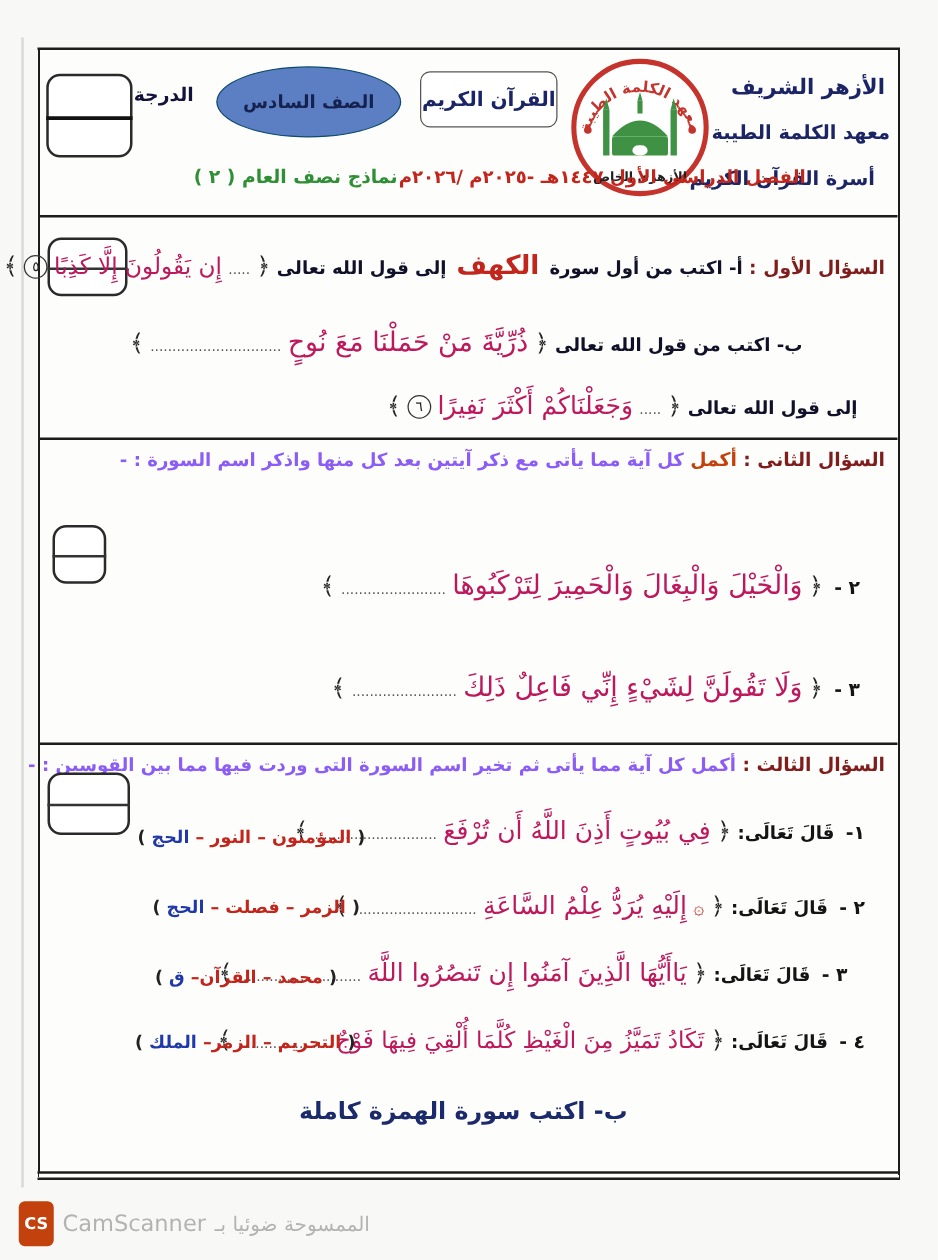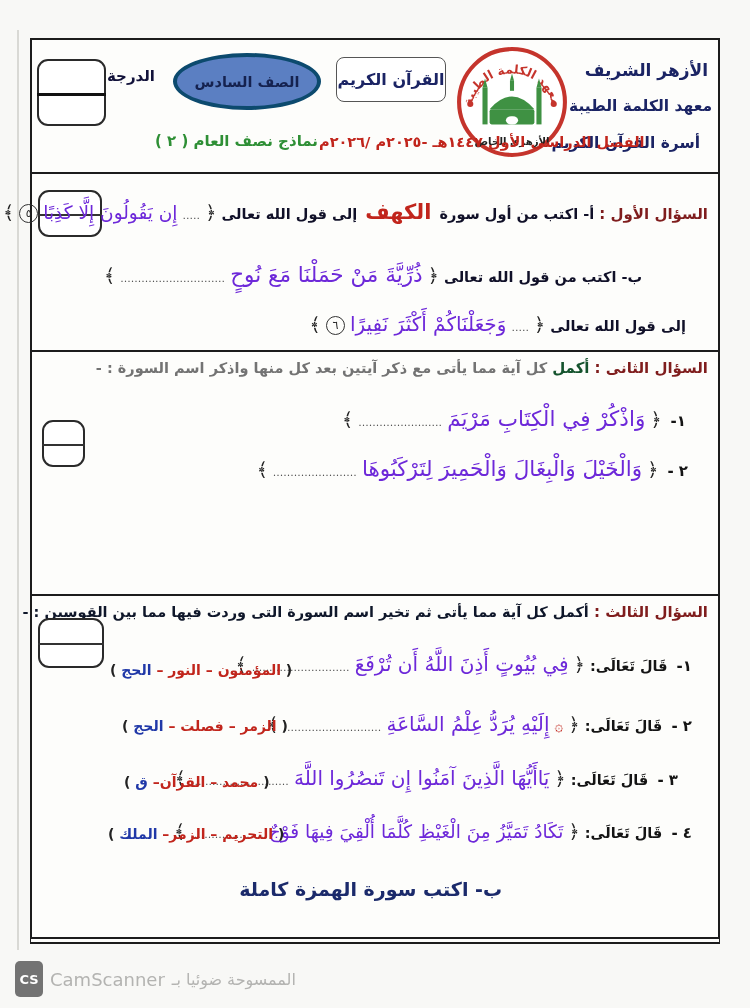--- a/index.html
+++ b/index.html
@@ -18,21 +18,21 @@
   .org2 { top:57px; right:6px;  font-size:15.5px; }
   .org3 { top:94px; right:18px; font-size:15.5px; }
 
   .logo { position:absolute; left:423px; top:5px; width:114px; height:114px; }
 
   .subject-box { position:absolute; left:304px; top:17px; width:110px; height:45px;
                  background:#fff; border:1.5px solid #555; border-radius:8px;
                  display:flex; align-items:center; justify-content:center;
                  color:#1b2464; font-weight:bold; font-size:16px; direction:rtl; }
   .grade-oval { position:absolute; left:141px; top:13px; width:148px; height:57px;
-                background:#5b7fc2; border:4px solid #0c4a6e; border-radius:50%;
+                background:#5b7fc2; border:1px solid #0c4a6e; border-radius:50%;
                 display:flex; align-items:center; justify-content:center;
                 color:#15224f; font-weight:bold; font-size:14.5px; direction:rtl; }
   .score-label { position:absolute; left:75px; top:27px; color:#12123a; font-weight:bold;
                  font-size:15px; direction:rtl; }
   .score-box { position:absolute; left:5px; top:19px; width:69px; height:67px;
                background:#fff; border:2px solid #2a2a2a; border-radius:11px; }
   .score-box .mid { position:absolute; left:-2px; right:-2px; top:50%; border-top:3px solid #111; }
 
   .model-label { position:absolute; left:123px; top:92px; color:#2e8f35; font-weight:bold;
                  font-size:15px; direction:rtl; white-space:nowrap; }
@@ -43,43 +43,43 @@
   .ansbox { position:absolute; background:#fff; border:2px solid #2a2a2a; border-radius:11px; }
   .ansbox .mid { position:absolute; left:-2px; right:-2px; top:50%; border-top:2px solid #333; }
   .b1 { left:6px;  top:150px; width:64px; height:47px; }
   .b2 { left:10px; top:380px; width:43px; height:47px; }
   .b3 { left:6px;  top:578px; width:66px; height:50px; }
 
   
   .row { position:absolute; direction:rtl; white-space:nowrap; color:#141414; }
   .q-title { font-weight:bold; font-size:15px; color:#7f1d1d; }
   .q-label { font-weight:bold; font-size:14.5px; color:#101028; }
-  .hl-blue { color:#14532d; font-weight:bold; font-size:15px; }
-  .navy-rest { font-weight:bold; font-size:14.5px; color:#737373; }
+  .hl-blue { color:#c2410c; font-weight:bold; font-size:15px; }
+  .navy-rest { font-weight:bold; font-size:14.5px; color:#8b5cf6; }
   .surah-red { color:#c1251c; font-weight:bold; font-size:21px; padding:0 3px; }
   .mark { font-size:19px; color:#222; }
-  .verse { font-size:20px; color:#6d28d9; }
+  .verse { font-size:20px; color:#be185d; }
   .verse-lg { font-size:21.5px; }
   .verse-sm { font-size:18.5px; }
   .dots { font-size:11px; color:#555; letter-spacing:1px; }
   .ayah { display:inline-block; width:19px; height:19px; border:1.5px solid #333; border-radius:50%;
           font-size:11px; line-height:17px; text-align:center; color:#222; vertical-align:2px; }
   .num { font-weight:bold; font-size:15px; color:#141414; padding-left:4px; }
   .intro { font-weight:bold; font-size:14.5px; color:#141414; }
   .star { color:#c1251c; font-size:15px; }
 
   .choices { position:absolute; direction:rtl; white-space:nowrap; font-weight:bold; font-size:14px; }
   .paren { color:#222; font-weight:bold; }
   .ch-red { color:#c1251c; } .ch-blue { color:#2038a8; }
 
   .partb { position:absolute; direction:rtl; color:#1b2a6b; font-weight:bold; font-size:19px; white-space:nowrap; }
 
   
   .watermark { position:absolute; left:15px; top:961px; display:flex; align-items:center; gap:7px; direction:ltr; }
-  .cs-badge { width:28px; height:36px; background:#737373; border-radius:5px; color:#fff;
+  .cs-badge { width:28px; height:36px; background:#c2410c; border-radius:5px; color:#fff;
               font-weight:bold; font-size:13px; display:flex; align-items:center; justify-content:center; }
   .cs-brand { color:#b3b3b1; font-size:18px; }
   .cs-caption { color:#b3b3b1; font-size:16px; direction:rtl; }
 </style>
 </head>
 <body>
 
 <div class="page">
   <div class="scan-edge"></div>
 
@@ -160,42 +160,42 @@
     <div class="row" style="top:318px; right:10px;">
       <span class="q-title">السؤال الثانى :</span>
       <span class="hl-blue">أكمل</span>
       <span class="navy-rest">كل آية مما يأتى  مع ذكر آيتين بعد كل منها واذكر اسم السورة : -</span>
     </div>
 
     <div class="ansbox b2">
         <div class="mid"></div>
       </div>
 
-    <div class="row" style="top:366px; right:32px;">
-      <span class="num">١-</span>
-      <span class="mark">﴿</span>
-      <span class="verse verse-lg">وَاذْكُرْ فِي الْكِتَابِ مَرْيَمَ</span>
-      <span class="dots">........................</span>
-      <span class="mark">﴾</span>
-    </div>
 
     <div class="row" style="top:416px; right:30px;">
       <span class="num">٢ -</span>
       <span class="mark">﴿</span>
       <span class="verse verse-lg">وَالْخَيْلَ وَالْبِغَالَ وَالْحَمِيرَ لِتَرْكَبُوهَا</span>
       <span class="dots">........................</span>
       <span class="mark">﴾</span>
     </div>
 
+    <div class="row" style="top:498px; right:30px;">
+      <span class="num">٣ -</span>
+      <span class="mark">﴿</span>
+      <span class="verse verse-lg">وَلَا تَقُولَنَّ لِشَيْءٍ إِنِّي فَاعِلٌ ذَلِكَ</span>
+      <span class="dots">........................</span>
+      <span class="mark">﴾</span>
+    </div>
 
     <div class="hdiv d3"></div>
 
     <div class="row" style="top:562px; right:10px;">
       <span class="q-title">السؤال الثالث :</span>
-      <span class="navy-rest" style="color:#0f172a;">أكمل كل آية مما يأتى ثم تخير اسم السورة التى وردت فيها مما بين القوسين : -</span>
+      <span class="navy-rest" style="color:#8b5cf6;">أكمل كل آية مما يأتى ثم تخير اسم السورة التى وردت فيها مما بين القوسين : -</span>
     </div>
 
     <div class="ansbox b3">
         <div class="mid"></div>
       </div>
 
     <div class="row" style="top:612px; right:26px;">
       <span class="num">١-</span>
       <span class="intro">قَالَ تَعَالَى:</span>
       <span class="mark">﴿</span>

